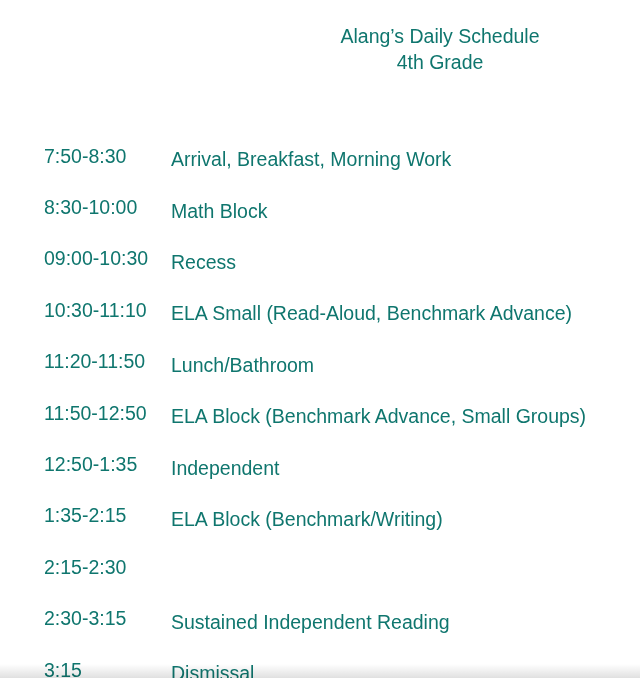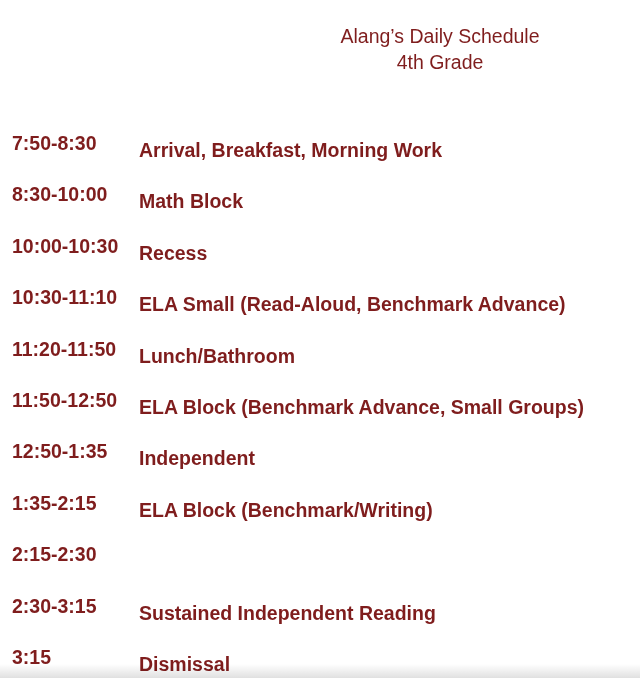--- a/index.html
+++ b/index.html
@@ -8,46 +8,45 @@
     background: #ffffff;
   }
   .page {
     position: relative;
     width: 640px;
     height: 678px;
     background: #ffffff;
     overflow: hidden;
     font-family: "Liberation Sans", sans-serif;
     font-size: 19.5px;
-    color: #7f1d1d;
+    color: #0f766e;
     -webkit-font-smoothing: antialiased;
   }
   .doc-header {
     position: absolute;
     top: 23px;
     left: 440px;
     transform: translateX(-50%);
     text-align: center;
     line-height: 26.4px;
     white-space: nowrap;
   }
   .schedule {
     position: absolute;
     top: 130px;
     left: 0;
     right: 0;
   }
   .row {
     height: 51.4px;
-    padding-left: 12px;
+    padding-left: 44px;
     display: flex;
-    align-items: flex-start;
+    align-items: center;
     line-height: 26px;
     white-space: nowrap;
-    font-weight: bold;
   }
   .row .time {
     flex: none;
     width: 127px;
   }
   .row .activity {
     flex: 1;
     margin-top: 7px;
   }
   .bottom-shade {
@@ -73,21 +72,21 @@
   <div class="schedule">
     <div class="row">
       <span class="time">7:50-8:30</span>
       <span class="activity">Arrival, Breakfast, Morning Work</span>
     </div>
     <div class="row">
       <span class="time">8:30-10:00</span>
       <span class="activity">Math Block</span>
     </div>
     <div class="row">
-      <span class="time">10:00-10:30</span>
+      <span class="time">09:00-10:30</span>
       <span class="activity">Recess</span>
     </div>
     <div class="row">
       <span class="time">10:30-11:10</span>
       <span class="activity">ELA Small (Read-Aloud, Benchmark Advance)</span>
     </div>
     <div class="row">
       <span class="time">11:20-11:50</span>
       <span class="activity">Lunch/Bathroom</span>
     </div>

